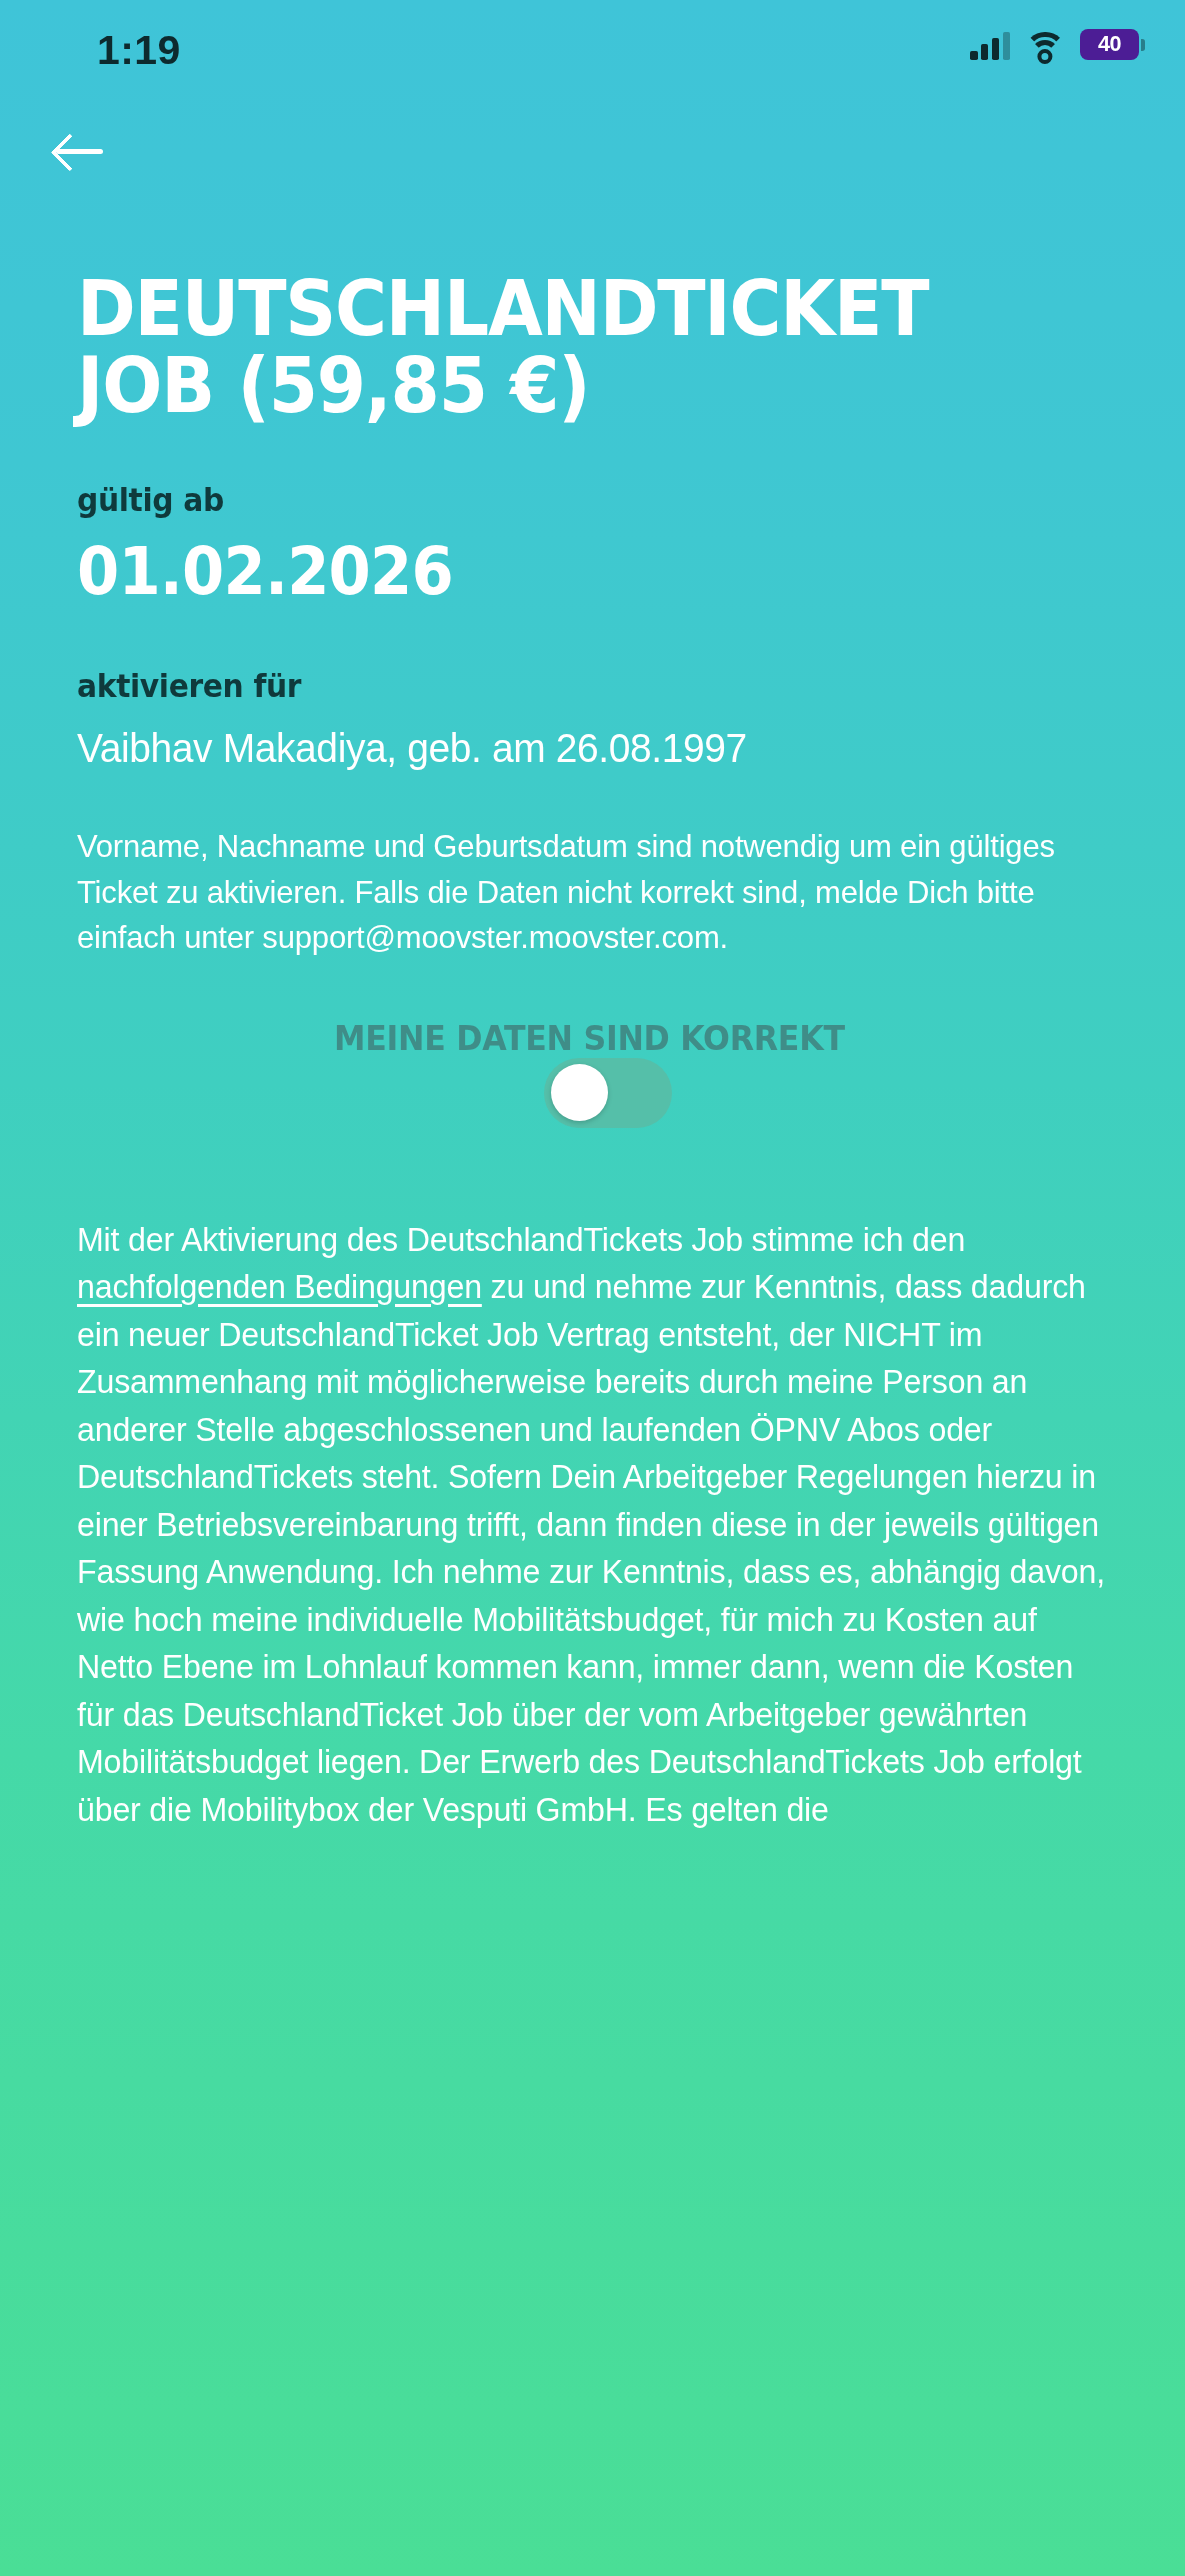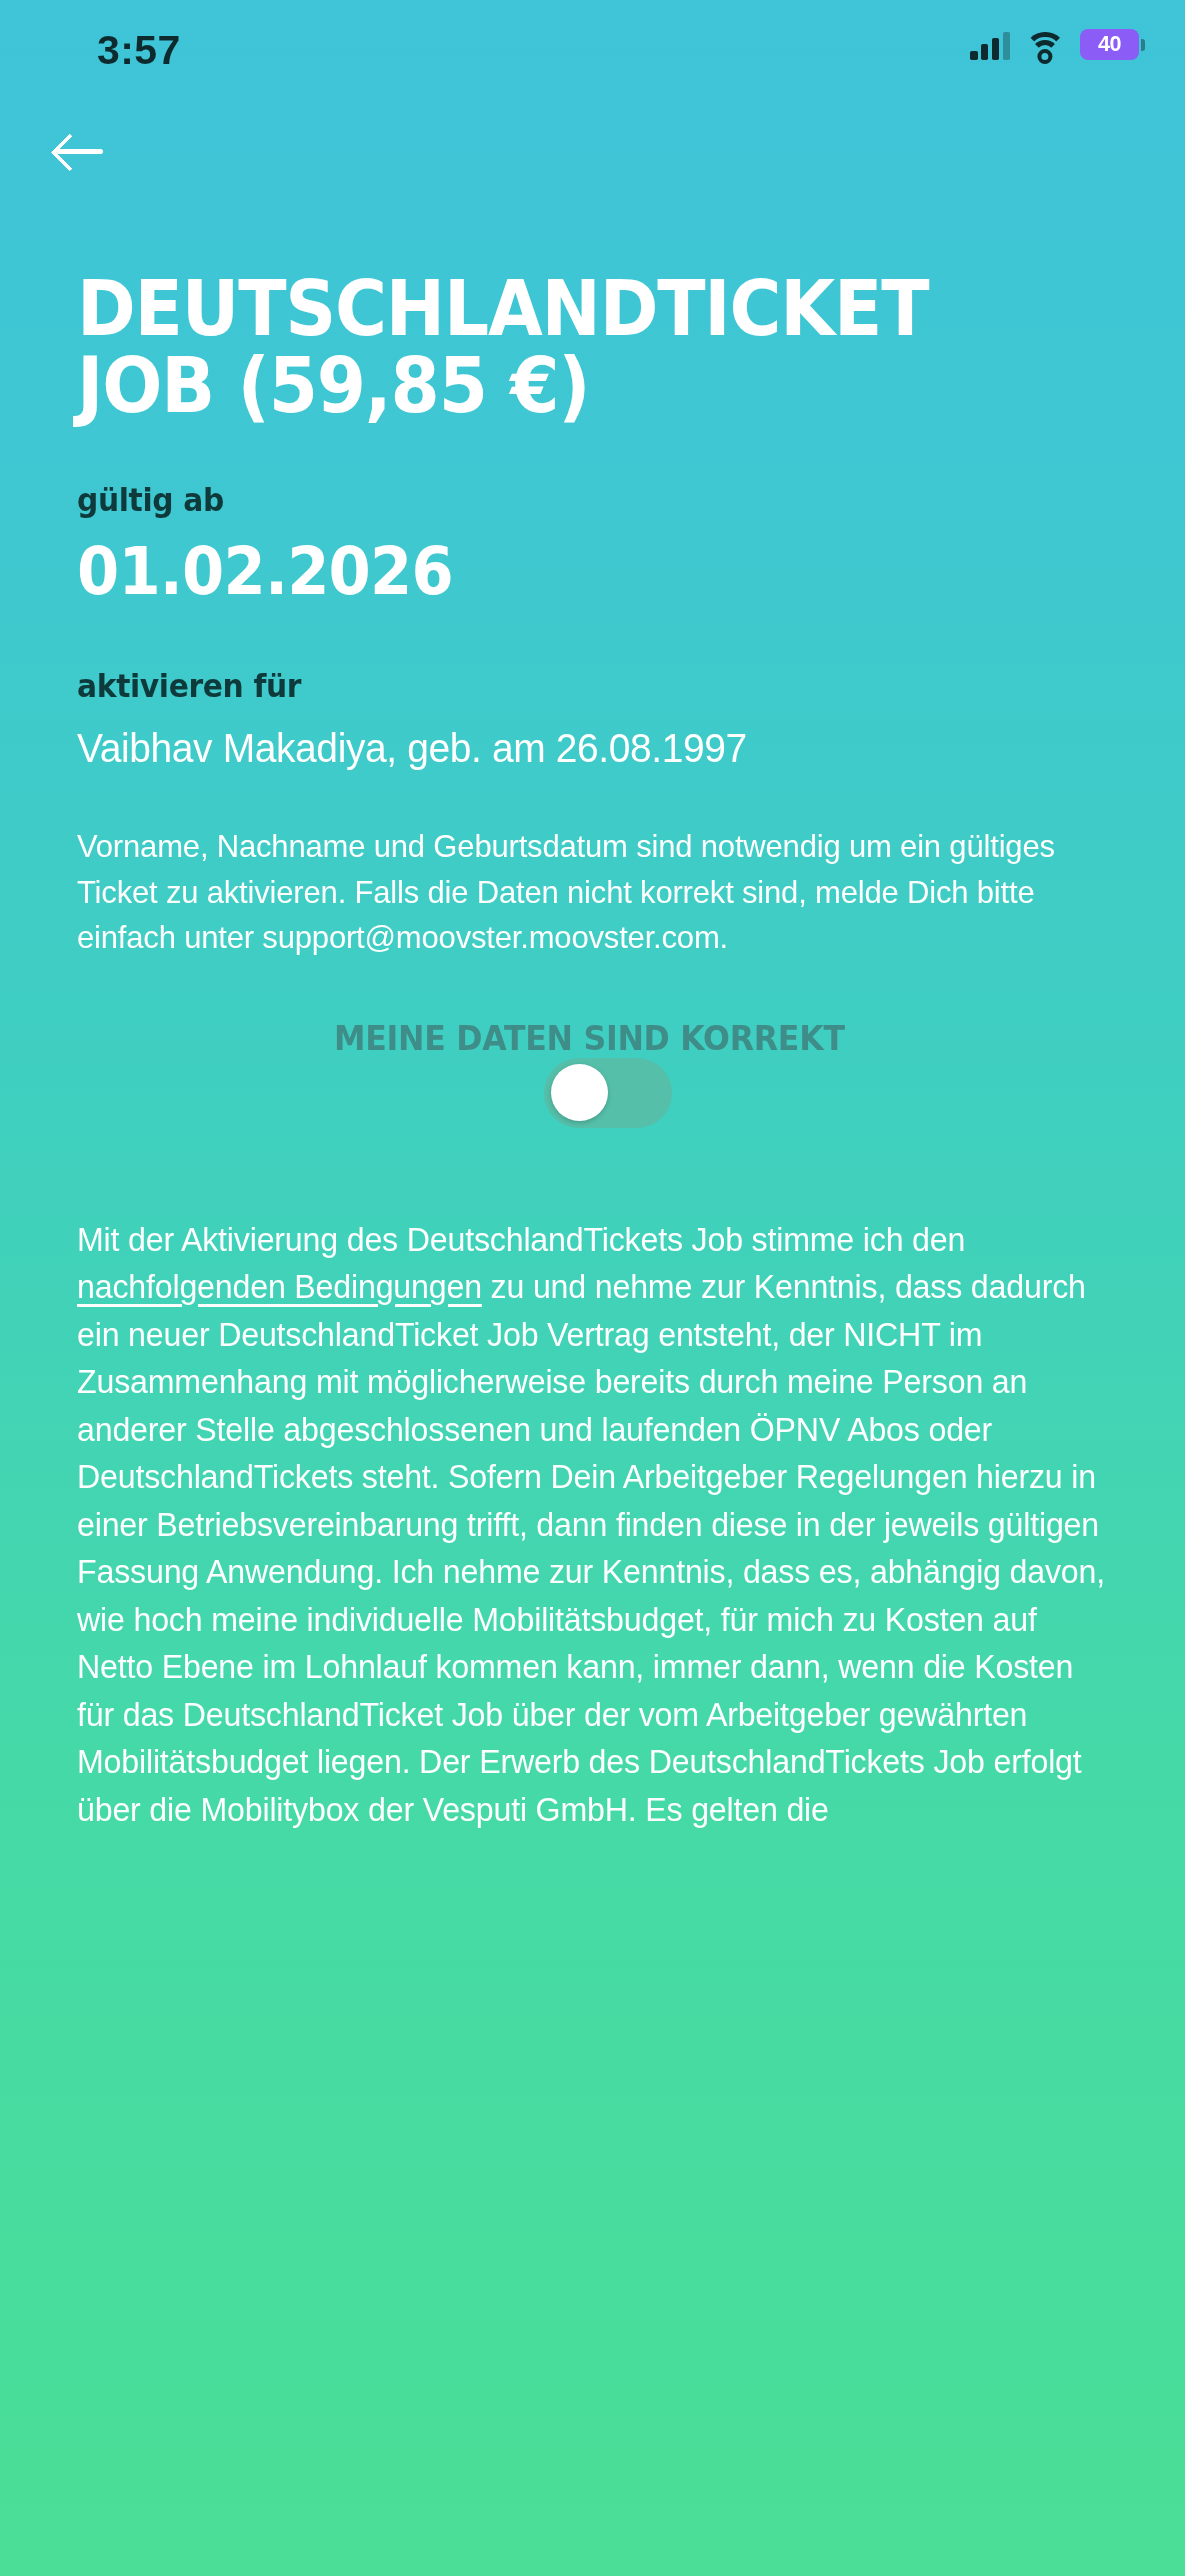--- a/index.html
+++ b/index.html
@@ -78,21 +78,21 @@
   .wifi i:nth-child(2) { width: 18px; height: 18px; top: 10px; }
   .wifi i:nth-child(3) {
     width: 7.2px; height: 7.2px; top: 19px;
     border: 4.5px solid #0d2a2e; border-radius: 50%;
   }
 
   .battery {
     width: 59px;
     height: 30.5px;
     border-radius: 8px;
-    background: #8b5cf6;
+    background: #4c1d95;
     position: relative;
     display: flex;
     align-items: center;
     justify-content: center;
   }
   .battery:after {
     content: "";
     position: absolute;
     right: -6.3px;
     top: 10px;
@@ -252,21 +252,21 @@
   .terms .link {
     text-decoration: underline;
     text-underline-offset: 6.3px;
     cursor: pointer;
   }
 </style>
 </head>
 <body>
 
 <div class="status-bar">
-  <div class="status-time">3:57</div>
+  <div class="status-time">1:19</div>
   <div class="status-right">
     <div class="signal">
       <span></span>
         <span></span>
         <span></span>
         <span></span>
     </div>
     <div class="wifi">
       <i></i>
         <i></i>

